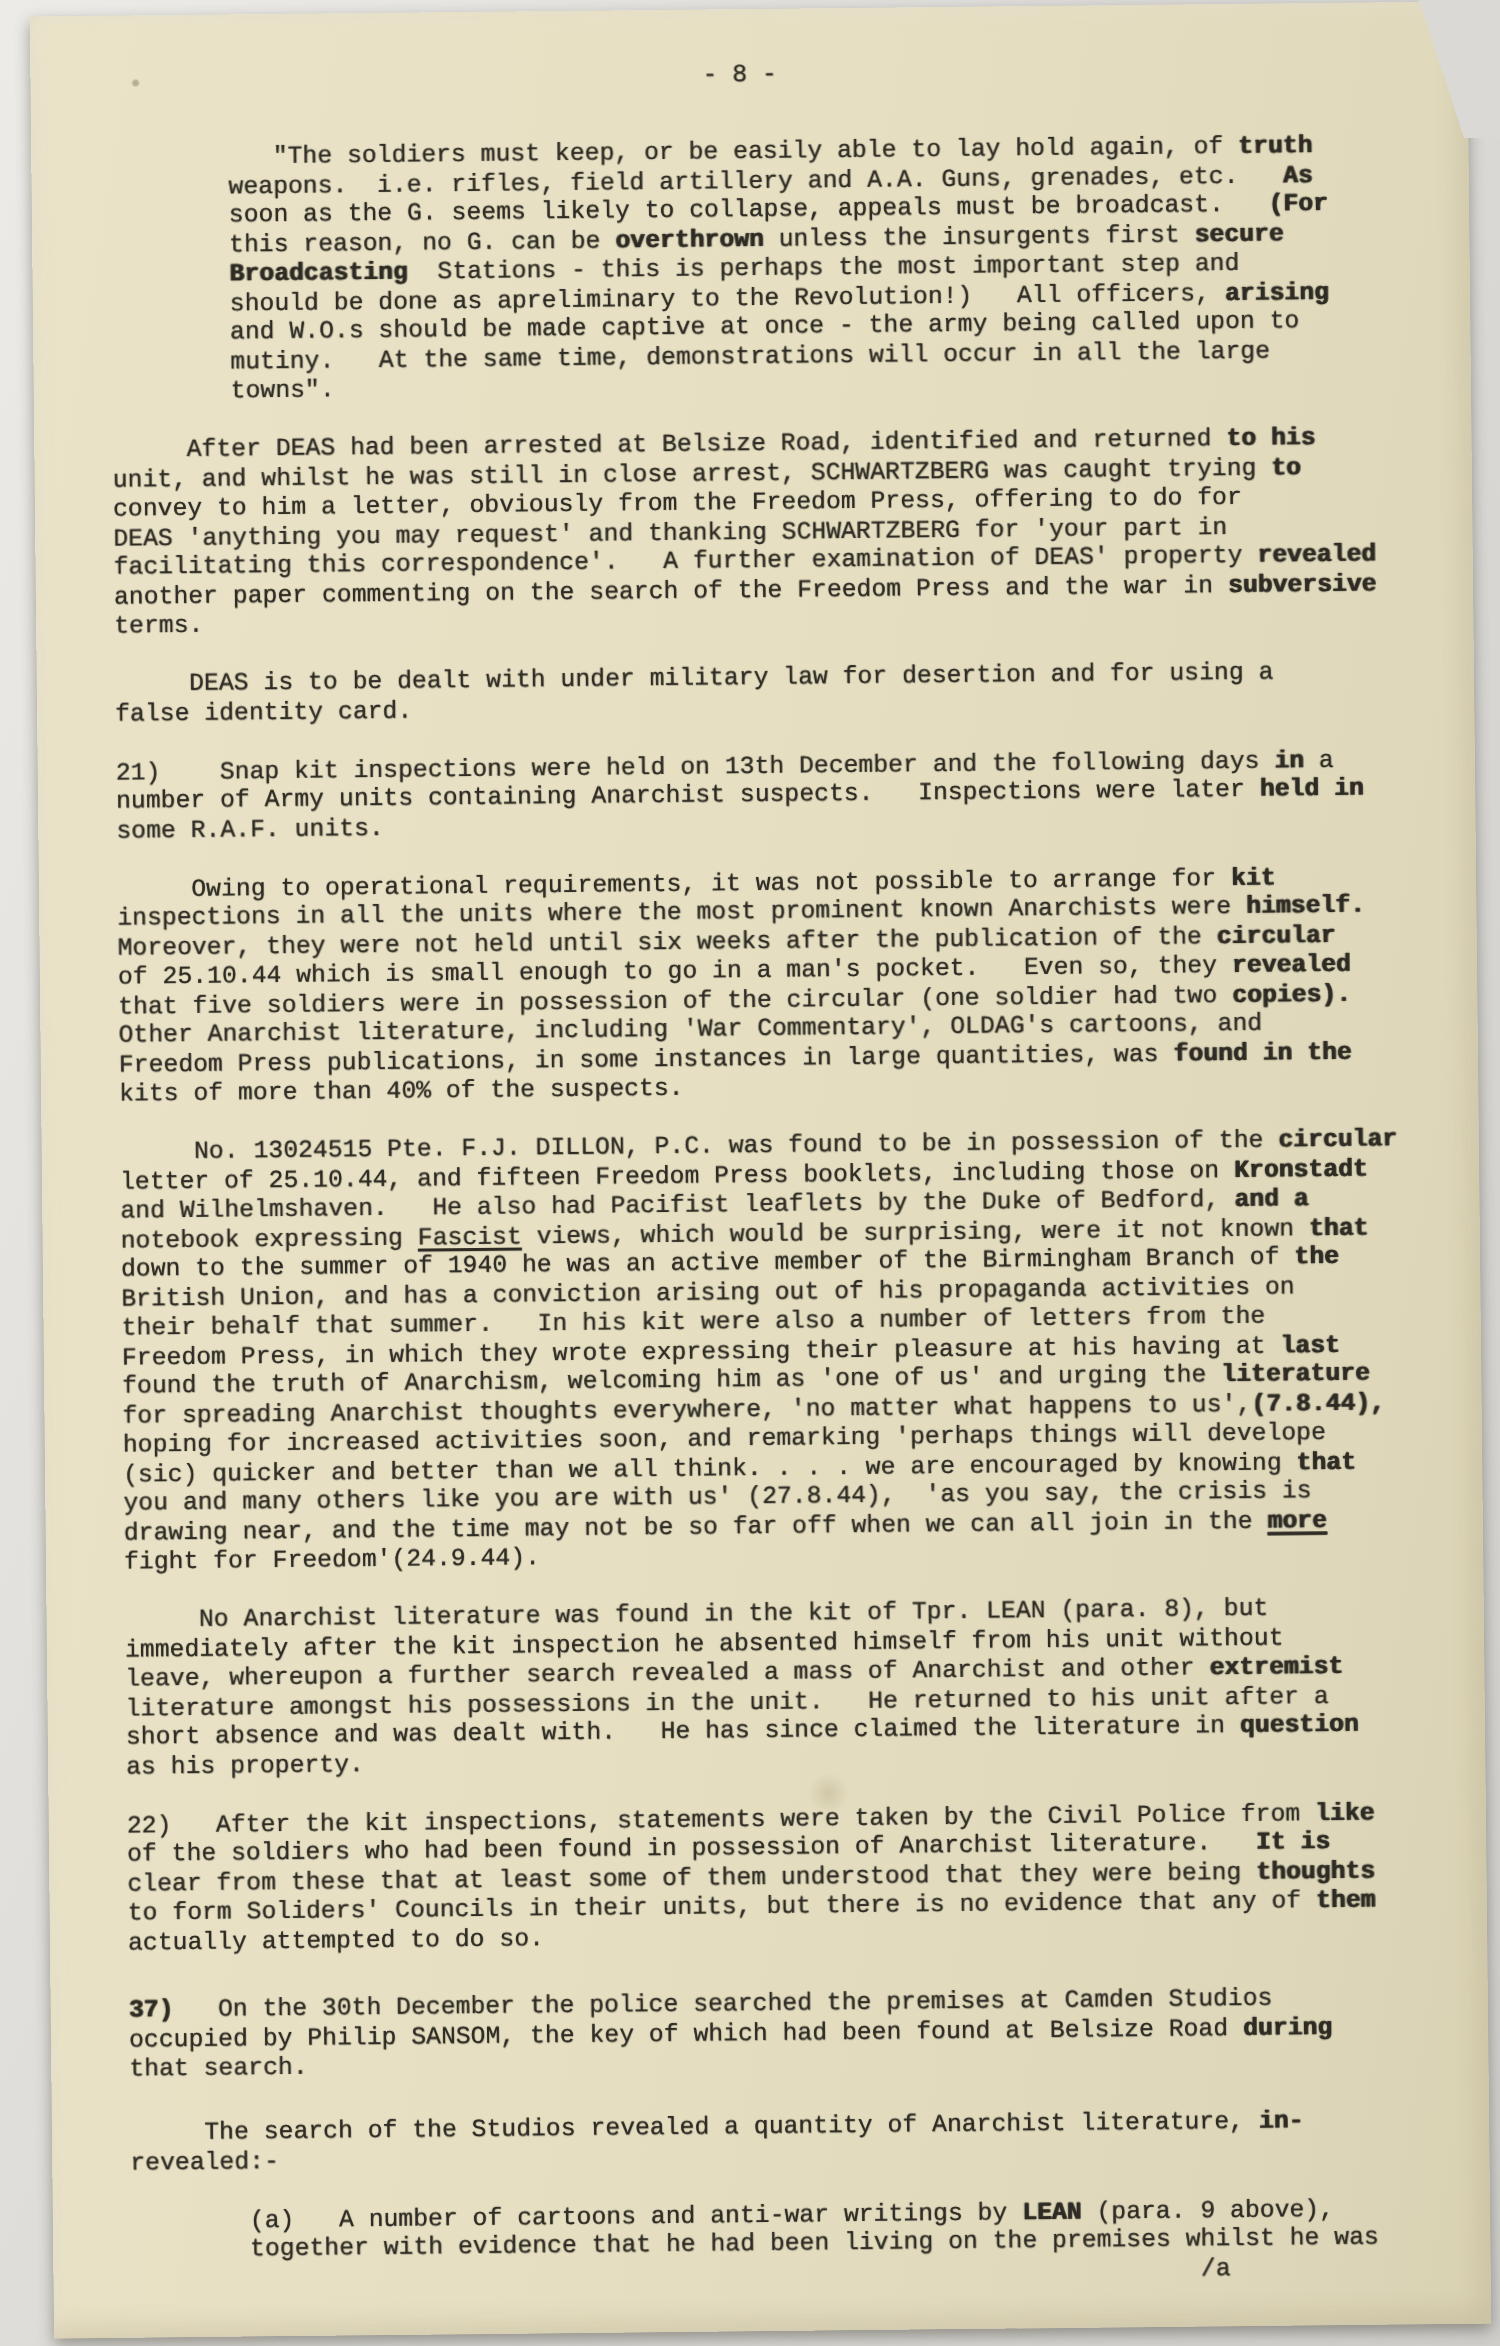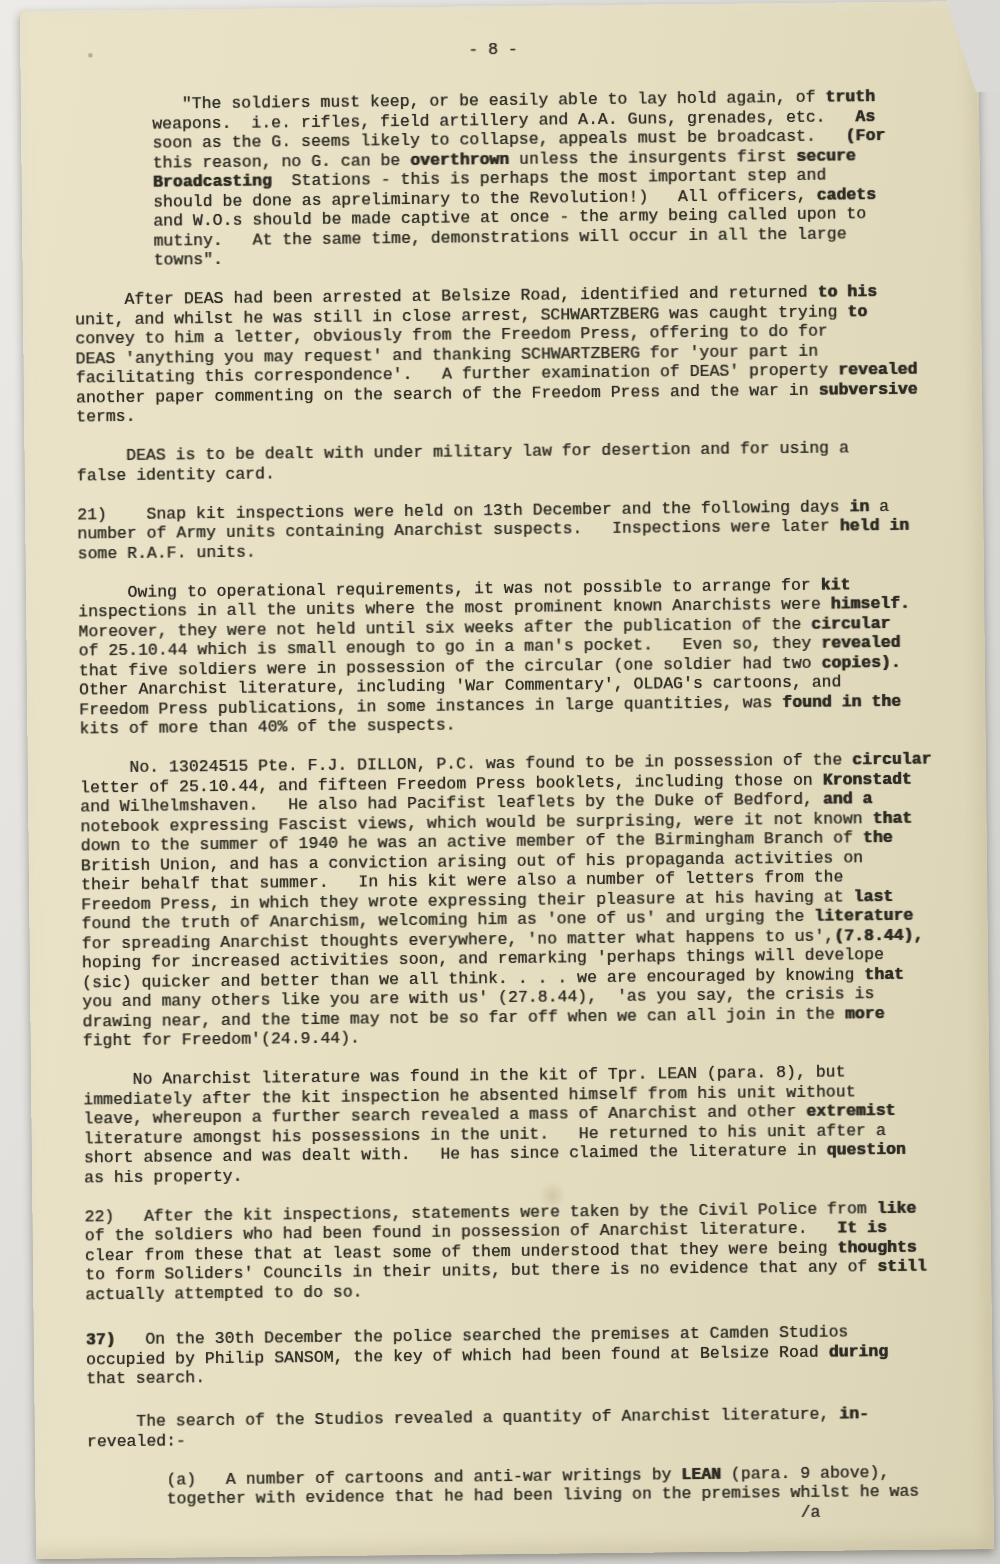--- a/index.html
+++ b/index.html
@@ -34,39 +34,40 @@
   .page-number{padding-left:396px;}
   .block{margin-top:19.5px;}
   #doc-blocks .block:first-child{margin-top:31.5px;}
   #doc-blocks .block:nth-child(9){margin-top:26px;}
   #doc-blocks .block:nth-child(10){margin-top:23.5px;}
   .heavy{
     font-weight:bold;
     text-shadow:0 0 1px rgba(40,36,28,0.9), 0.6px 0 0 rgba(40,36,28,0.75);
   }
   .uline{
+    text-decoration:underline;
     text-decoration-thickness:1.7px;
     text-underline-offset:2.5px;
   }
 </style>
 </head>
 <body>
 
 <div class="stage">
   <div class="paper">
     <div class="typed">
       <div class="tline page-number">- 8 -</div>
       <div id="doc-blocks">
           <div class="block">
             <div class="tline"><span>           "The soldiers must keep, or be easily able to lay hold again, of </span><span class="heavy">truth</span></div>
             <div class="tline"><span>        weapons.  i.e. rifles, field artillery and A.A. Guns, grenades, etc.   </span><span class="heavy">As</span></div>
             <div class="tline"><span>        soon as the G. seems likely to collapse, appeals must be broadcast.   </span><span class="heavy">(For</span></div>
             <div class="tline"><span>        this reason, no G. can be </span><span class="heavy">overthrown</span><span> unless the insurgents first </span><span class="heavy">secure</span></div>
             <div class="tline"><span>        </span><span class="heavy">Broadcasting</span><span>  Stations - this is perhaps the most important step and</span></div>
-            <div class="tline"><span>        should be done as apreliminary to the Revolution!)   All officers, </span><span class="heavy">cadets</span></div>
+            <div class="tline"><span>        should be done as apreliminary to the Revolution!)   All officers, </span><span class="heavy">arising</span></div>
             <div class="tline"><span>        and W.O.s should be made captive at once - the army being called upon to</span></div>
             <div class="tline"><span>        mutiny.   At the same time, demonstrations will occur in all the large</span></div>
             <div class="tline"><span>        towns".</span></div>
           </div>
           <div class="block">
             <div class="tline"><span>     After DEAS had been arrested at Belsize Road, identified and returned </span><span class="heavy">to his</span></div>
             <div class="tline"><span>unit, and whilst he was still in close arrest, SCHWARTZBERG was caught trying </span><span class="heavy">to</span></div>
             <div class="tline"><span>convey to him a letter, obviously from the Freedom Press, offering to do for</span></div>
             <div class="tline"><span>DEAS 'anything you may request' and thanking SCHWARTZBERG for 'your part in</span></div>
             <div class="tline"><span>facilitating this correspondence'.   A further examination of DEAS' property </span><span class="heavy">revealed</span></div>
@@ -114,21 +115,21 @@
             <div class="tline"><span>immediately after the kit inspection he absented himself from his unit without</span></div>
             <div class="tline"><span>leave, whereupon a further search revealed a mass of Anarchist and other </span><span class="heavy">extremist</span></div>
             <div class="tline"><span>literature amongst his possessions in the unit.   He returned to his unit after a</span></div>
             <div class="tline"><span>short absence and was dealt with.   He has since claimed the literature in </span><span class="heavy">question</span></div>
             <div class="tline"><span>as his property.</span></div>
           </div>
           <div class="block">
             <div class="tline"><span>22)   After the kit inspections, statements were taken by the Civil Police from </span><span class="heavy">like</span></div>
             <div class="tline"><span>of the soldiers who had been found in possession of Anarchist literature.   </span><span class="heavy">It is</span></div>
             <div class="tline"><span>clear from these that at least some of them understood that they were being </span><span class="heavy">thoughts</span></div>
-            <div class="tline"><span>to form Soliders' Councils in their units, but there is no evidence that any of </span><span class="heavy">still</span></div>
+            <div class="tline"><span>to form Soliders' Councils in their units, but there is no evidence that any of </span><span class="heavy">them</span></div>
             <div class="tline"><span>actually attempted to do so.</span></div>
           </div>
           <div class="block">
             <div class="tline"><span class="heavy">37)</span><span>   On the 30th December the police searched the premises at Camden Studios</span></div>
             <div class="tline"><span>occupied by Philip SANSOM, the key of which had been found at Belsize Road </span><span class="heavy">during</span></div>
             <div class="tline"><span>that search.</span></div>
           </div>
           <div class="block">
             <div class="tline"><span>     The search of the Studios revealed a quantity of Anarchist literature, </span><span class="heavy">in-</span></div>
             <div class="tline"><span>revealed:-</span></div>

